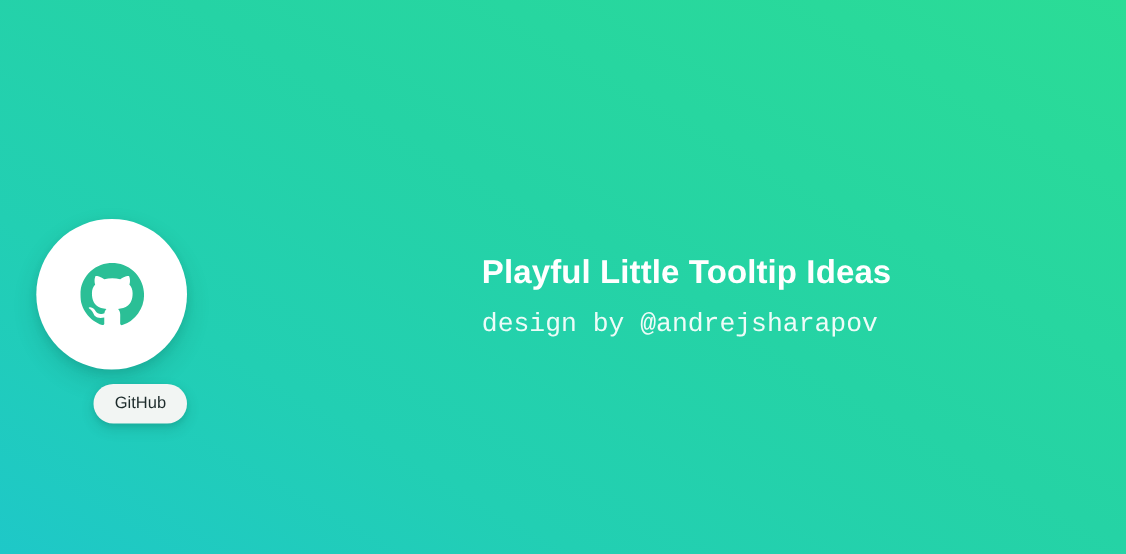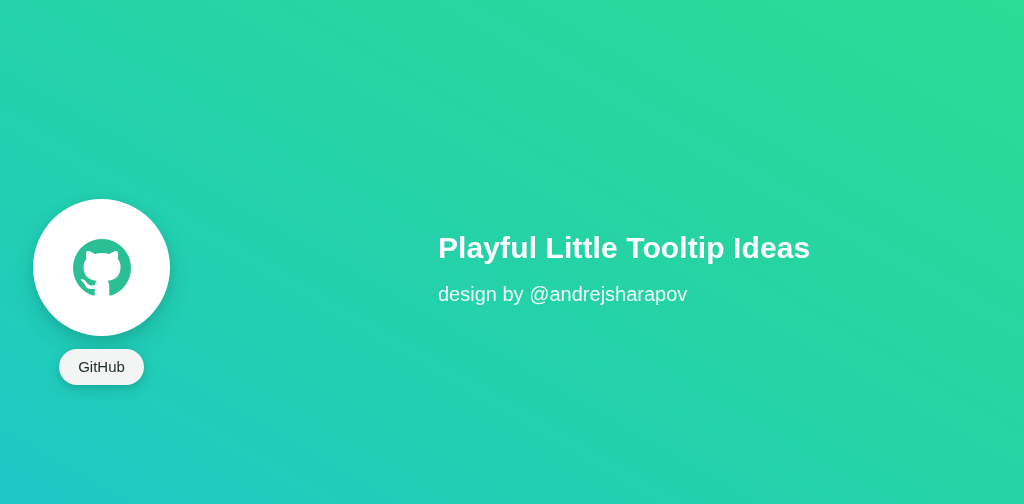--- a/index.html
+++ b/index.html
@@ -22,21 +22,21 @@
   }
 
   
   .widget {
     position: absolute;
     left: 33px;
     top: 199px;
     width: 137px;
     display: flex;
     flex-direction: column;
-    align-items: center;
+    align-items: flex-end;
   }
 
   .avatar-circle {
     width: 137px;
     height: 137px;
     border-radius: 50%;
     background: #ffffff;
     box-shadow: 0 10px 22px rgba(0, 60, 50, 0.16),
                 0 3px 8px rgba(0, 60, 50, 0.10);
     display: flex;
@@ -77,24 +77,25 @@
     font-size: 30px;
     font-weight: bold;
     letter-spacing: 0.1px;
     line-height: 1.15;
     white-space: nowrap;
   }
 
   .headline-subtitle {
     margin: 16px 0 0 0;
     color: rgba(255, 255, 255, 0.92);
-    font-size: 20px;
+    font-size: 24px;
     font-weight: 400;
     line-height: 1.2;
     white-space: nowrap;
+    font-family: Liberation Mono, monospace;
   }
 </style>
 </head>
 <body>
 
 <div class="stage">
 
   <div class="widget">
 
     <div class="avatar-circle">

